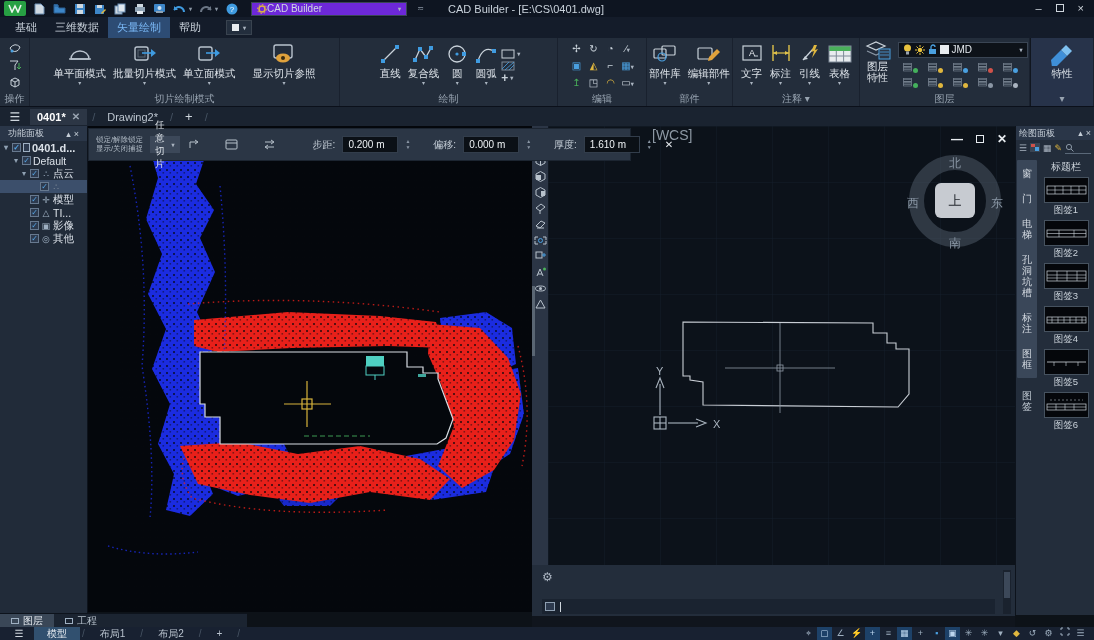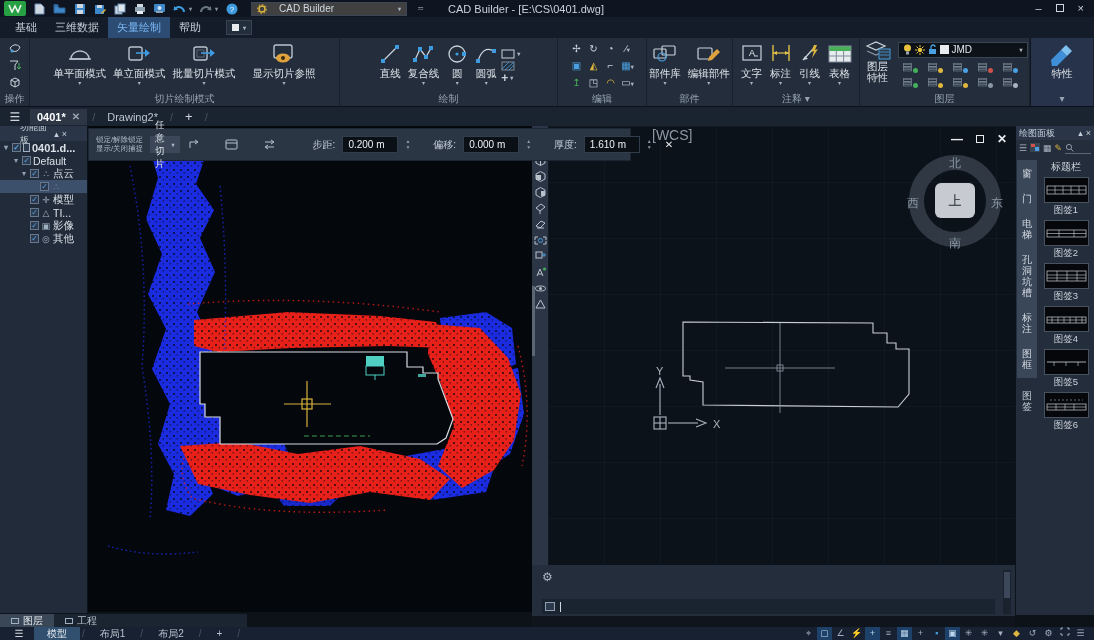--- a/index.html
+++ b/index.html
@@ -4,21 +4,21 @@
 <style>
   *{box-sizing:border-box;margin:0;padding:0}
   body{margin:0;background:#000;font-family:"Liberation Sans",sans-serif}
   .app{position:relative;width:1094px;height:640px;background:#141b26;color:#d6dde4;overflow:hidden;font-size:11px}
 
   
   .titlebar{height:17px;background:#0e1521;display:flex;align-items:center;padding:0 4px;gap:7px}
   .applogo{width:22px;height:15px;background:#27a043;border-radius:2px;display:flex;align-items:center;justify-content:center;flex:none}
   .qicon{width:13px;height:13px;display:inline-flex;align-items:center;justify-content:center}
   .qcaret{font-size:6px;color:#8b97a5;margin-left:-4px}
-  .ws-combo{display:flex;align-items:center;gap:12px;background:#404040;border:1px solid #3a4656;height:14px;padding:0 5px;width:156px;font-size:10px;color:#cfd7e0;margin-left:6px}
+  .ws-combo{display:flex;align-items:center;gap:0;background:#6d28d9;border:1px solid #3a4656;height:14px;padding:0 5px;width:156px;font-size:10px;color:#cfd7e0;margin-left:6px}
   .ws-combo .flex{flex:1}
   .winttl{margin-left:14px;color:#c9d2db;font-size:11px;white-space:nowrap}
   .winbtns{margin-left:auto;display:flex;gap:14px;align-items:center;padding-right:6px}
   .winbtns span{color:#cfd6dd;font-size:11px;line-height:11px}
   .boxglyph{display:inline-block;width:8px;height:8px;border:1px solid #cfd6dd}
 
   
   .menubar{height:21px;background:#141c2a;display:flex;align-items:center;padding-left:6px}
   .mtab{padding:3px 9px;color:#c6cfd8;font-size:11px}
   .mtab.active{background:#2d4c74;color:#79b7f4}
@@ -52,21 +52,21 @@
   .doctabs{height:19px;background:#1a2330;display:flex;align-items:center;font-size:11px}
   .dham{width:30px;text-align:center;color:#cfd6dd;font-size:12px}
   .dtab{padding:2px 7px;color:#bcc5cf;display:flex;gap:6px;align-items:center}
   .dtab.active{background:#2c3645;color:#fff;font-weight:bold}
   .dsep{color:#465363;margin:0 5px}
   .dx{color:#9aa5b2;font-size:10px}
 
   
   .main{position:relative;height:501px;background:#0d1218}
   .lpanel{position:absolute;left:0;top:0;width:88px;height:487px;background:#212b39;border-right:1px solid #0d131c;overflow:hidden}
-  .lp-head{height:15px;background:#2a3648;display:flex;align-items:center;font-size:9px;color:#c6cfd8;padding:0 20px;gap:3px}
+  .lp-head{height:15px;background:#2a3648;display:flex;align-items:center;font-size:9px;color:#c6cfd8;padding:0 8px;gap:3px}
   .lp-head .sp{flex:1}
   .trow{height:13px;display:flex;align-items:center;gap:2px;font-size:10.5px;color:#dbe1e8;white-space:nowrap;overflow:hidden}
   .trow.sel{background:#3c4f6b}
   .cb{flex:none;width:9px;height:9px;background:#2d3a4e;border:1px solid #67798f;color:#56a5e5;font-size:8px;line-height:7px;text-align:center}
   .tar{color:#8fa0b2;font-size:8px;width:8px;text-align:center;flex:none}
   .tic{color:#9fb0c2;font-size:9px;width:10px;text-align:center;flex:none}
   .docic{flex:none;width:7px;height:9px;border:1px solid #9fb0c2;background:#2d3a4e}
   .lbtabs{position:absolute;left:0;top:487px;width:247px;height:14px;background:#1b2431;display:flex;font-size:10px;border-top:1px solid #0d131c}
   .lbtab{display:flex;align-items:center;gap:4px;padding:0 11px;color:#b6c0cb}
   .lbtab.active{background:#3a4757;color:#e8edf2}
@@ -265,37 +265,37 @@
                 <line x1="2" y1="16" x2="24" y2="16" stroke="#b9c3ce" stroke-width="1.4"></line>
               </svg>
             </span>
           <span class="txt">单平面模式</span>
             <span class="crt">▾</span>
         </div>
         <div class="rbtn">
           <span class="ric">
               <svg width="26" height="22">
                 <rect x="3" y="4" width="13" height="13" rx="2" fill="none" stroke="#b9c3ce" stroke-width="1.4"></rect>
-                <line x1="10" y1="10" x2="22" y2="10" stroke="#3f9be0" stroke-width="1.6"></line>
-                <path d="M19,6 l5,4 -5,4 z" fill="#3f9be0"></path>
-              </svg>
-            </span>
-          <span class="txt">单立面模式</span>
-            <span class="crt">▾</span>
-        </div>
-        <div class="rbtn">
-          <span class="ric">
-              <svg width="26" height="22">
-                <rect x="3" y="4" width="13" height="13" rx="2" fill="none" stroke="#b9c3ce" stroke-width="1.4"></rect>
                 <rect x="6" y="7" width="7" height="7" fill="none" stroke="#5a6673"></rect>
                 <line x1="10" y1="10" x2="22" y2="10" stroke="#3f9be0" stroke-width="1.6"></line>
                 <path d="M19,6 l5,4 -5,4 z" fill="#3f9be0"></path>
               </svg>
             </span>
           <span class="txt">批量切片模式</span>
+            <span class="crt">▾</span>
+        </div>
+        <div class="rbtn">
+          <span class="ric">
+              <svg width="26" height="22">
+                <rect x="3" y="4" width="13" height="13" rx="2" fill="none" stroke="#b9c3ce" stroke-width="1.4"></rect>
+                <line x1="10" y1="10" x2="22" y2="10" stroke="#3f9be0" stroke-width="1.6"></line>
+                <path d="M19,6 l5,4 -5,4 z" fill="#3f9be0"></path>
+              </svg>
+            </span>
+          <span class="txt">单立面模式</span>
             <span class="crt">▾</span>
         </div>
         <div class="rbtn" style="margin-left:10px">
           <span class="ric">
               <svg width="28" height="22">
                 <rect x="4" y="2" width="18" height="13" rx="2" fill="none" stroke="#b9c3ce" stroke-width="1.4"></rect>
                 <ellipse cx="13" cy="15" rx="7" ry="4.5" fill="#e0a23c"></ellipse>
                 <circle cx="13" cy="15" r="2" fill="#3a2c10"></circle>
               </svg>
             </span>

